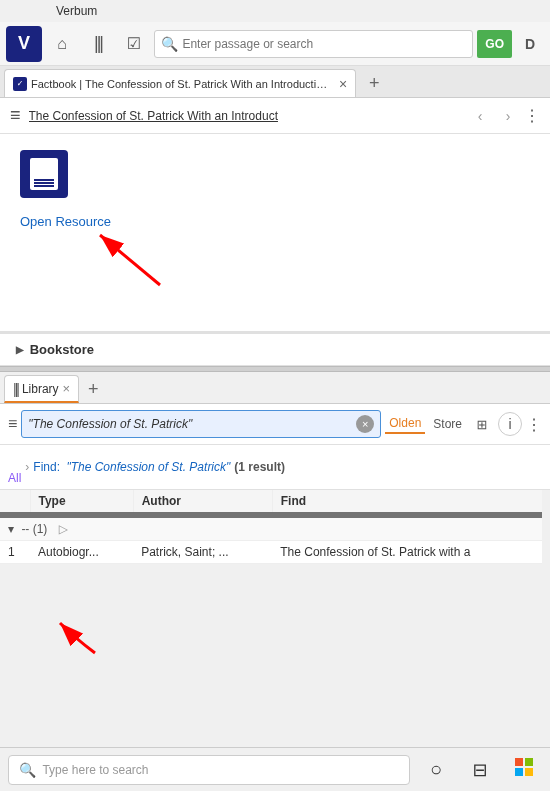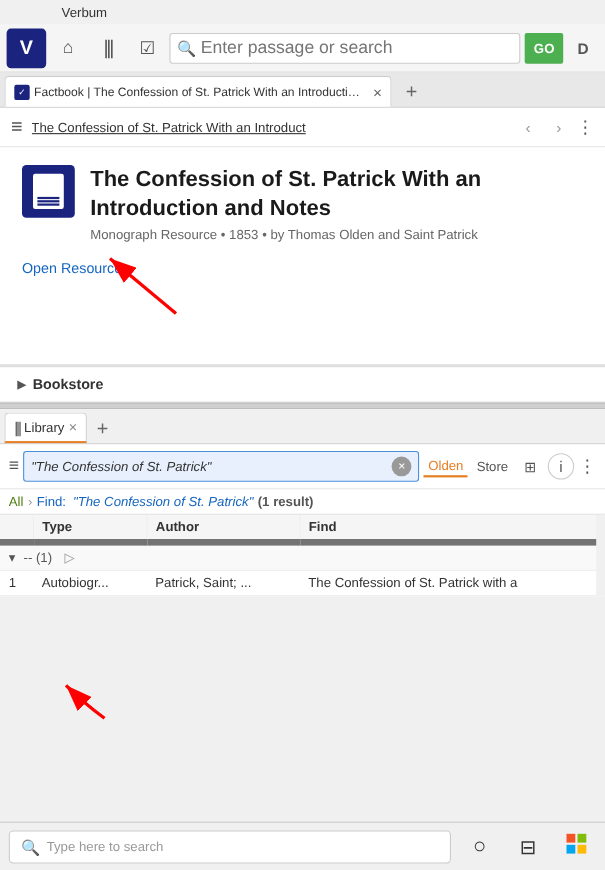--- a/index.html
+++ b/index.html
@@ -68,21 +68,21 @@
       background: white;
       display: flex;
       align-items: center;
       padding: 0 6px;
       gap: 4px;
     }
     .search-bar input {
       border: none;
       outline: none;
       flex: 1;
-      font-size: 16px;
+      font-size: 12px;
       color: #999;
       background: transparent;
     }
     .go-btn {
       background: #4caf50;
       color: white;
       border: none;
       padding: 4px 8px;
       font-size: 12px;
       font-weight: bold;
@@ -416,22 +416,23 @@
       padding: 4px 8px;
       font-size: 12px;
       color: #555;
       background: white;
       border-bottom: 1px solid #e0e0e0;
       display: flex;
       align-items: center;
       gap: 4px;
     }
     .breadcrumb-link {
-      color: #4d7c0f;
-      cursor: pointer;
+      color: #8b5cf6;
+      cursor: pointer;
+      margin-top: 22px;
     }
     .breadcrumb-arrow { color: #999; }
     .breadcrumb-find { color: #1565c0; }
     .breadcrumb-count { color: #555; font-weight: bold; }
 
     
     .lib-table {
       width: 100%;
       border-collapse: collapse;
       background: white;
@@ -579,24 +580,20 @@
   <span class="toolbar-title">The Confession of St. Patrick With an Introduct</span>
   <div class="toolbar-nav-btn">‹</div>
   <div class="toolbar-nav-btn">›</div>
   <div class="toolbar-more">⋮</div>
 </div>
 
 <div class="main-content">
   <div class="resource-header">
     <div class="resource-icon">
       <div class="resource-icon-inner"></div>
-    </div>
-    <div>
-      <div class="resource-title">The Confession of St. Patrick With an Introduction and Notes</div>
-      <div class="resource-meta">Monograph Resource  •  1853  •  by Thomas Olden and Saint Patrick</div>
     </div>
   </div>
   <a class="open-resource-link">Open Resource</a>
 </div>
 
 <svg class="red-arrow-1" viewBox="0 0 80 60">
   <defs>
     <marker id="arrowhead1" markerWidth="8" markerHeight="6" refX="8" refY="3" orient="auto">
       <polygon points="0 0, 8 3, 0 6" fill="red"></polygon>
     </marker>

